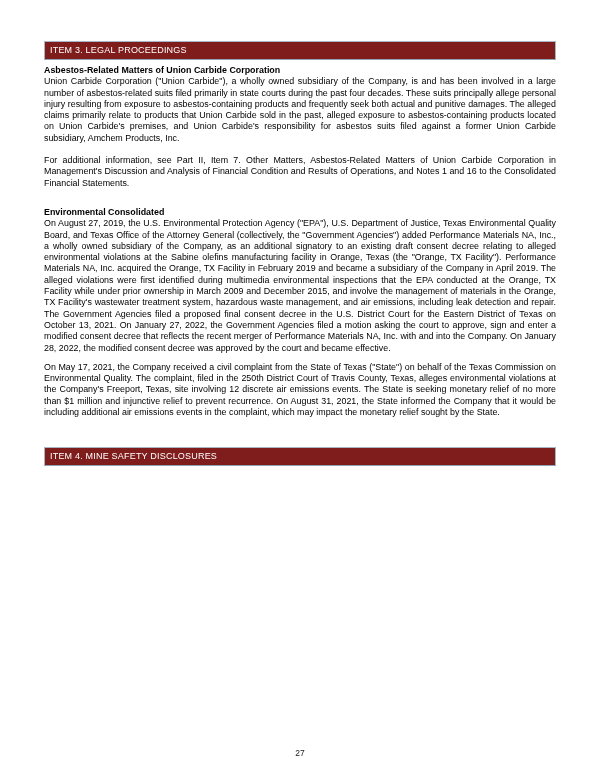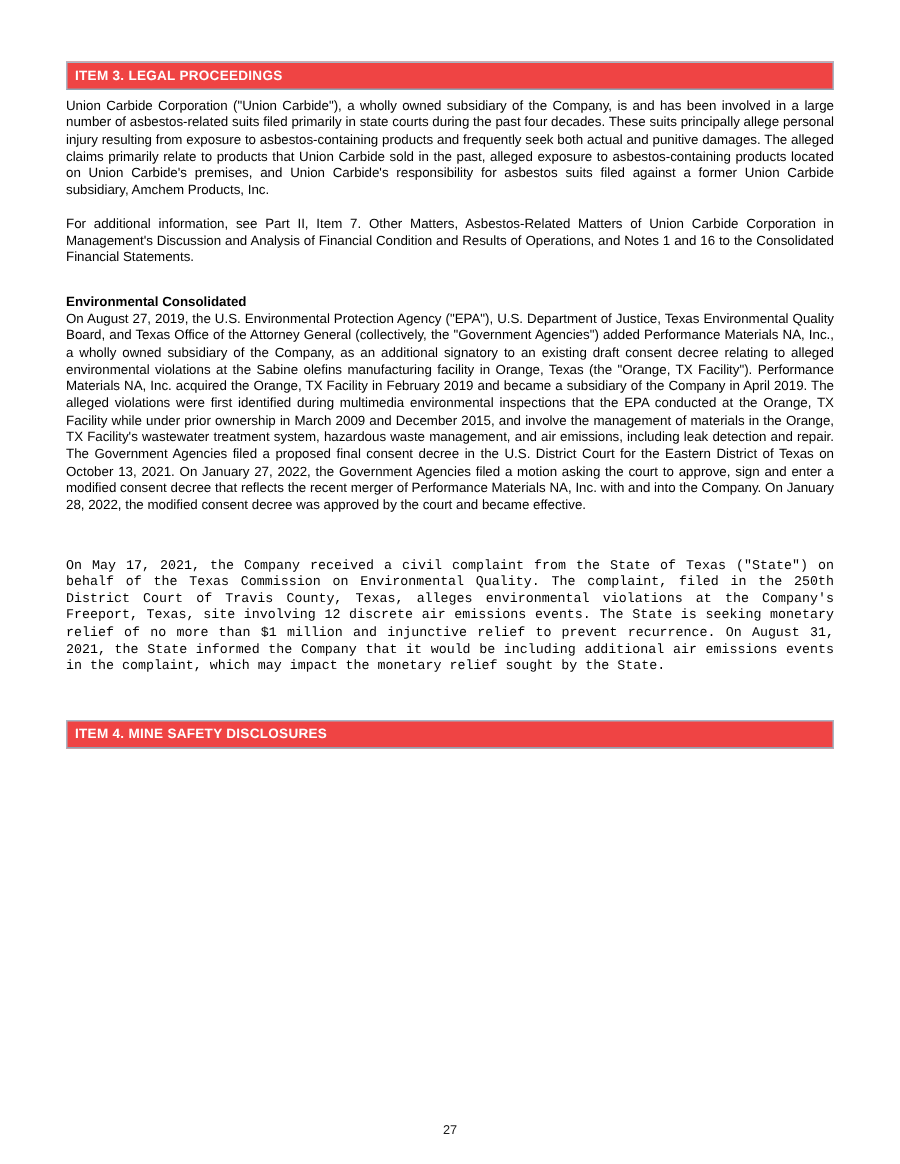--- a/index.html
+++ b/index.html
@@ -12,24 +12,24 @@
     width: 600px;
     height: 776px;
     background: #ffffff;
     font-family: "Liberation Sans", "DejaVu Sans", sans-serif;
     color: #000000;
     box-sizing: border-box;
     padding: 41px 44px 0 44px;
     overflow: hidden;
   }
   .banner {
-    background: #ef4444;
+    background: #7f1d1d;
     color: #ffffff;
     font-size: 9px;
-    font-weight: bold;
+    font-weight: normal;
     letter-spacing: 0.2px;
     padding: 3px 5px 4px 5px;
     border: 1px solid #a7b6c4;
     border-bottom-color: #8fa2b2;
     box-sizing: border-box;
   }
   .banner.first { margin-bottom: 5px; }
   .banner.second { margin-top: 29px; margin-bottom: 8px; }
   .subsection-heading {
     font-size: 8.9px;
@@ -39,21 +39,21 @@
   }
   .subsection { margin: 0; }
   .subsection.env { margin-top: 18px; }
   p.body-text {
     font-size: 8.9px;
     line-height: 11.3px;
     text-align: justify;
     margin: 11px 0 0 0;
   }
   p.body-text.first { margin-top: 0; }
-  p.body-text.gap-lg { margin-top: 29px; font-family: Liberation Mono, monospace; }
+  p.body-text.gap-lg { margin-top: 8px; }
   p.body-text.plain {
     text-align: left;
     margin: 0;
   }
   .page-footer {
     position: absolute;
     left: 0;
     top: 748px;
     width: 100%;
     text-align: center;
@@ -62,20 +62,21 @@
   }
 </style>
 </head>
 <body>
 
 <div class="page">
 
   <div class="banner first">ITEM 3. LEGAL PROCEEDINGS</div>
 
   <div class="subsection">
+    <div class="subsection-heading">Asbestos-Related Matters of Union Carbide Corporation</div>
     <p class="body-text first">Union Carbide Corporation ("Union Carbide"), a wholly owned subsidiary of the Company, is and has been involved in a large number of asbestos-related suits filed primarily in state courts during the past four decades. These suits principally allege personal injury resulting from exposure to asbestos-containing products and frequently seek both actual and punitive damages. The alleged claims primarily relate to products that Union Carbide sold in the past, alleged exposure to asbestos-containing products located on Union Carbide's premises, and Union Carbide's responsibility for asbestos suits filed against a former Union Carbide subsidiary, Amchem Products, Inc.</p>
     <p class="body-text">For additional information, see Part II, Item 7. Other Matters, Asbestos-Related Matters of Union Carbide Corporation in Management's Discussion and Analysis of Financial Condition and Results of Operations, and Notes 1 and 16 to the Consolidated Financial Statements.</p>
   </div>
 
   <div class="subsection env">
     <div class="subsection-heading">Environmental Consolidated</div>
     <p class="body-text first">On August 27, 2019, the U.S. Environmental Protection Agency ("EPA"), U.S. Department of Justice, Texas Environmental Quality Board, and Texas Office of the Attorney General (collectively, the "Government Agencies") added Performance Materials NA, Inc., a wholly owned subsidiary of the Company, as an additional signatory to an existing draft consent decree relating to alleged environmental violations at the Sabine olefins manufacturing facility in Orange, Texas (the "Orange, TX Facility"). Performance Materials NA, Inc. acquired the Orange, TX Facility in February 2019 and became a subsidiary of the Company in April 2019. The alleged violations were first identified during multimedia environmental inspections that the EPA conducted at the Orange, TX Facility while under prior ownership in March 2009 and December 2015, and involve the management of materials in the Orange, TX Facility's wastewater treatment system, hazardous waste management, and air emissions, including leak detection and repair. The Government Agencies filed a proposed final consent decree in the U.S. District Court for the Eastern District of Texas on October 13, 2021. On January 27, 2022, the Government Agencies filed a motion asking the court to approve, sign and enter a modified consent decree that reflects the recent merger of Performance Materials NA, Inc. with and into the Company. On January 28, 2022, the modified consent decree was approved by the court and became effective.</p>
     <p class="body-text gap-lg">On May 17, 2021, the Company received a civil complaint from the State of Texas ("State") on behalf of the Texas Commission on Environmental Quality. The complaint, filed in the 250th District Court of Travis County, Texas, alleges environmental violations at the Company's Freeport, Texas, site involving 12 discrete air emissions events. The State is seeking monetary relief of no more than $1 million and injunctive relief to prevent recurrence. On August 31, 2021, the State informed the Company that it would be including additional air emissions events in the complaint, which may impact the monetary relief sought by the State.</p>
   </div>
 

